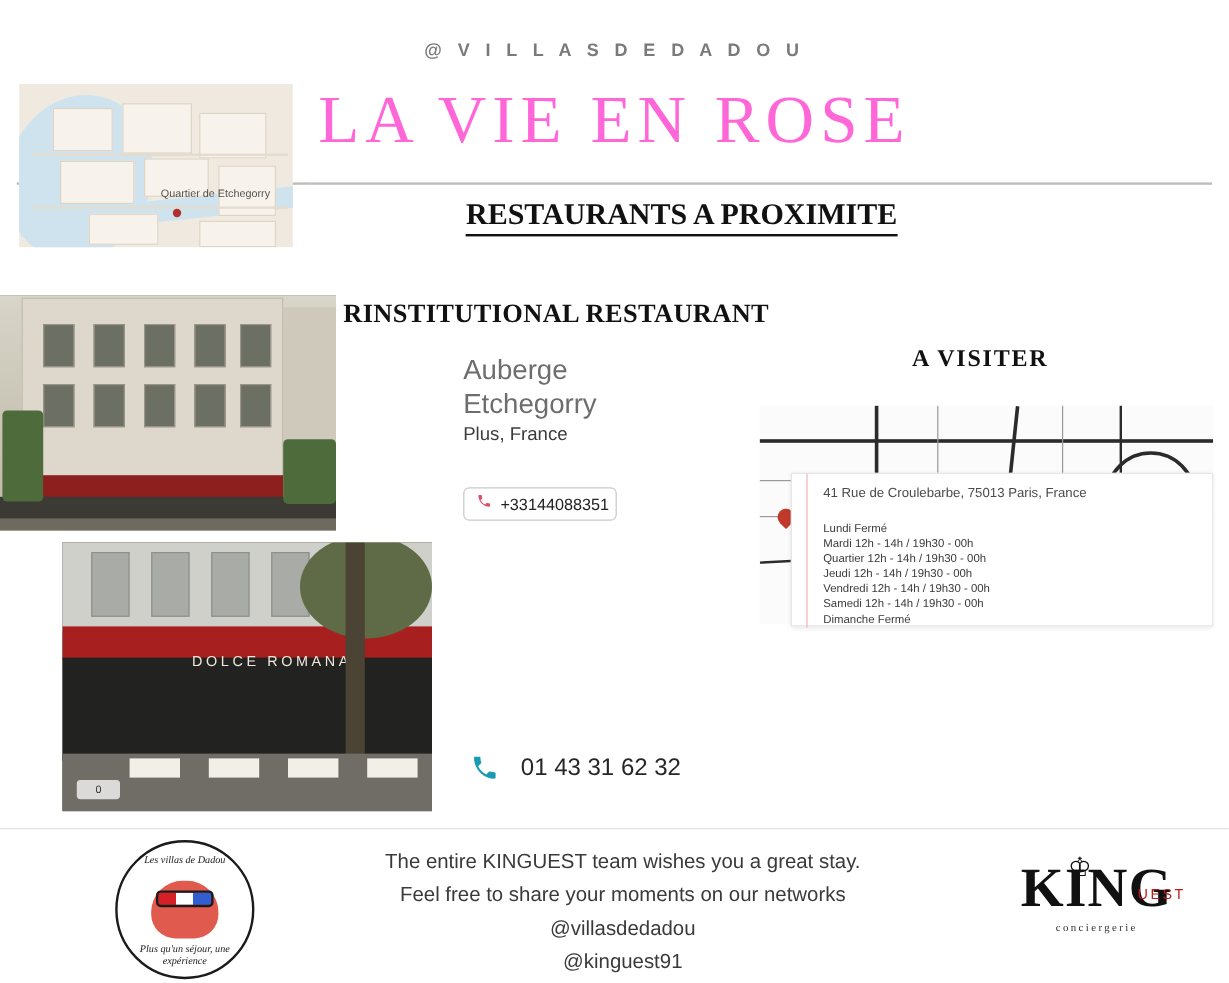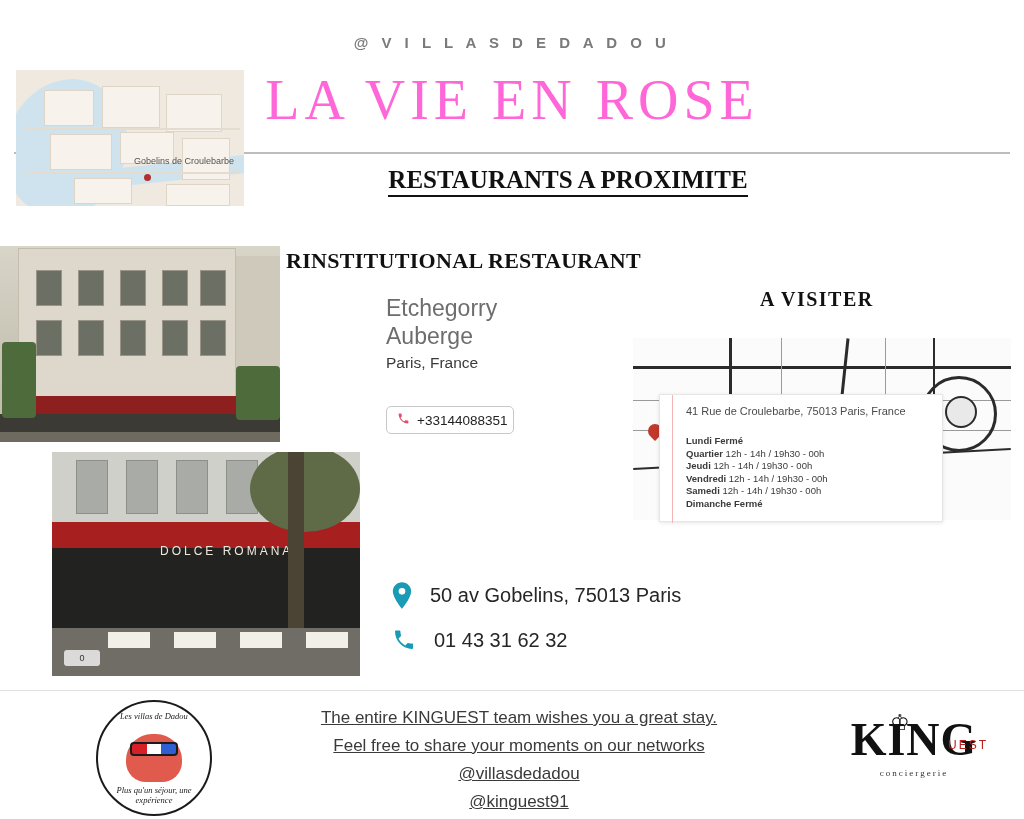--- a/index.html
+++ b/index.html
@@ -303,21 +303,21 @@
     top: 74px;
     font-family: "Liberation Serif", serif;
     font-size: 30px;
     color: #e2e2e2;
     letter-spacing: 3px;
   }
   .info-card {
     position: absolute;
     left: 659px;
     top: 394px;
-    width: 284px;
+    width: 352px;
     height: 128px;
     background: #ffffff;
     border: 1px solid #e6e6e6;
     box-shadow: 0 1px 4px rgba(0,0,0,0.10);
     box-sizing: border-box;
     padding: 8px 10px 6px 22px;
   }
   .info-card .accent {
     position: absolute;
     left: 12px;
@@ -333,21 +333,21 @@
   }
   .hours {
     margin-top: 18px;
     margin-left: 4px;
   }
   .hours div {
     font-size: 9.5px;
     color: #3a3a3a;
     line-height: 12.6px;
   }
-  .hours b { font-weight: bold; }
+  .hours b { font-weight: normal; }
   .map-pin-red {
     position: absolute;
     left: 648px;
     top: 424px;
     width: 14px;
     height: 14px;
     background: #c0392b;
     border-radius: 50% 50% 50% 0;
     transform: rotate(-45deg);
   }
@@ -467,21 +467,20 @@
   
   .footer-text {
     position: absolute;
     left: 244px;
     top: 704px;
     width: 550px;
     text-align: center;
     font-size: 17px;
     color: #3a3a3a;
     line-height: 28px;
-    text-decoration: underline;
   }
   .logo-villas {
     position: absolute;
     left: 96px;
     top: 700px;
     width: 112px;
     height: 112px;
     border-radius: 50%;
     background: #fff;
     border: 2px solid #1b1b1b;
@@ -586,21 +585,21 @@
     <div class="block" style="left:28px;top:20px;width:48px;height:34px;"></div>
     <div class="block" style="left:86px;top:16px;width:56px;height:40px;"></div>
     <div class="block" style="left:150px;top:24px;width:54px;height:36px;"></div>
     <div class="block" style="left:34px;top:64px;width:60px;height:34px;"></div>
     <div class="block" style="left:104px;top:62px;width:52px;height:30px;"></div>
     <div class="block" style="left:166px;top:68px;width:46px;height:40px;"></div>
     <div class="block" style="left:58px;top:108px;width:56px;height:24px;"></div>
     <div class="block" style="left:150px;top:114px;width:62px;height:20px;"></div>
     <div class="road" style="left:10px;top:58px;width:214px;"></div>
     <div class="road" style="left:10px;top:102px;width:214px;"></div>
-    <div class="label">Gobelins de Croulebarbe</div>
+    <div class="label">Quartier de Etchegorry</div>
     <div class="dot"></div>
   </div>
 
   <div class="sec-institutional">RINSTITUTIONAL RESTAURANT</div>
 
   <div class="photo1">
     <div class="sky"></div>
     <div class="bldg"></div>
     <div class="bldg-right"></div>
     <div class="win" style="left:36px;top:24px;width:24px;height:34px;"></div>
@@ -614,25 +613,25 @@
     <div class="win" style="left:162px;top:74px;width:24px;height:34px;"></div>
     <div class="win" style="left:200px;top:74px;width:24px;height:34px;"></div>
     <div class="awning"></div>
     <div class="front"></div>
     <div class="green" style="left:2px;top:96px;width:34px;height:76px;"></div>
     <div class="green" style="left:236px;top:120px;width:44px;height:54px;"></div>
     <div class="ground"></div>
   </div>
 
   <div class="auberge-name">
+    <div>Auberge</div>
     <div>Etchegorry</div>
-    <div>Auberge</div>
   </div>
   <div class="auberge-addr">
-    <div>Paris, France</div>
+    <div>Plus, France</div>
   </div>
   <div class="phone-pill">
     <span>
       <svg width="13" height="13" viewBox="0 0 24 24" fill="#e0506a">
         <path d="M6.6 10.8c1.4 2.8 3.8 5.1 6.6 6.6l2.2-2.2c.3-.3.7-.4 1-.2 1.1.4 2.3.6 3.6.6.6 0 1 .4 1 1V20c0 .6-.4 1-1 1C11 21 3 13 3 3.6c0-.6.4-1 1-1h3.4c.6 0 1 .4 1 1 0 1.2.2 2.4.6 3.6.1.3 0 .7-.2 1l-2.2 2.2z"></path>
       </svg>
     </span>
     <span class="num">+33144088351</span>
   </div>
 
@@ -652,20 +651,21 @@
     <div class="circle-in"></div>
     <div class="wm">VIX</div>
   </div>
   <div class="map-pin-red"></div>
 
   <div class="info-card">
     <div class="accent"></div>
     <div class="addr">41 Rue de Croulebarbe, 75013 Paris, France</div>
     <div class="hours">
       <div><b>Lundi</b> <b>Fermé</b></div>
+      <div><b>Mardi</b> <span>12h - 14h / 19h30 - 00h</span></div>
       <div><b>Quartier</b> <span>12h - 14h / 19h30 - 00h</span></div>
       <div><b>Jeudi</b> <span>12h - 14h / 19h30 - 00h</span></div>
       <div><b>Vendredi</b> <span>12h - 14h / 19h30 - 00h</span></div>
       <div><b>Samedi</b> <span>12h - 14h / 19h30 - 00h</span></div>
       <div><b>Dimanche</b> <b>Fermé</b></div>
     </div>
   </div>
 
   <div class="photo2">
     <div class="sky2"></div>
@@ -681,28 +681,20 @@
     <div class="tree"></div>
     <div class="pave"></div>
     <div class="table" style="left:56px;top:180px;"></div>
     <div class="table" style="left:122px;top:180px;"></div>
     <div class="table" style="left:188px;top:180px;"></div>
     <div class="table" style="left:254px;top:180px;"></div>
     <div class="badge">0</div>
   </div>
 
 
-  <div class="contact-row" id="row-address">
-    <span class="icon-pin">
-      <svg width="20" height="27" viewBox="0 0 24 32" fill="#1a9bb5">
-        <path d="M12 0C5.9 0 1 4.9 1 11c0 8 11 21 11 21s11-13 11-21C23 4.9 18.1 0 12 0zm0 15a4 4 0 110-8 4 4 0 010 8z"></path>
-      </svg>
-    </span>
-    <span class="ctext">50 av Gobelins, 75013 Paris</span>
-  </div>
 
   <div class="contact-row" id="row-phone">
     <span class="icon-phone">
       <svg width="24" height="24" viewBox="0 0 24 24" fill="#1a9bb5">
         <path d="M6.6 10.8c1.4 2.8 3.8 5.1 6.6 6.6l2.2-2.2c.3-.3.7-.4 1-.2 1.1.4 2.3.6 3.6.6.6 0 1 .4 1 1V20c0 .6-.4 1-1 1C11 21 3 13 3 3.6c0-.6.4-1 1-1h3.4c.6 0 1 .4 1 1 0 1.2.2 2.4.6 3.6.1.3 0 .7-.2 1l-2.2 2.2z"></path>
       </svg>
     </span>
     <span class="ctext">01 43 31 62 32</span>
   </div>
 

